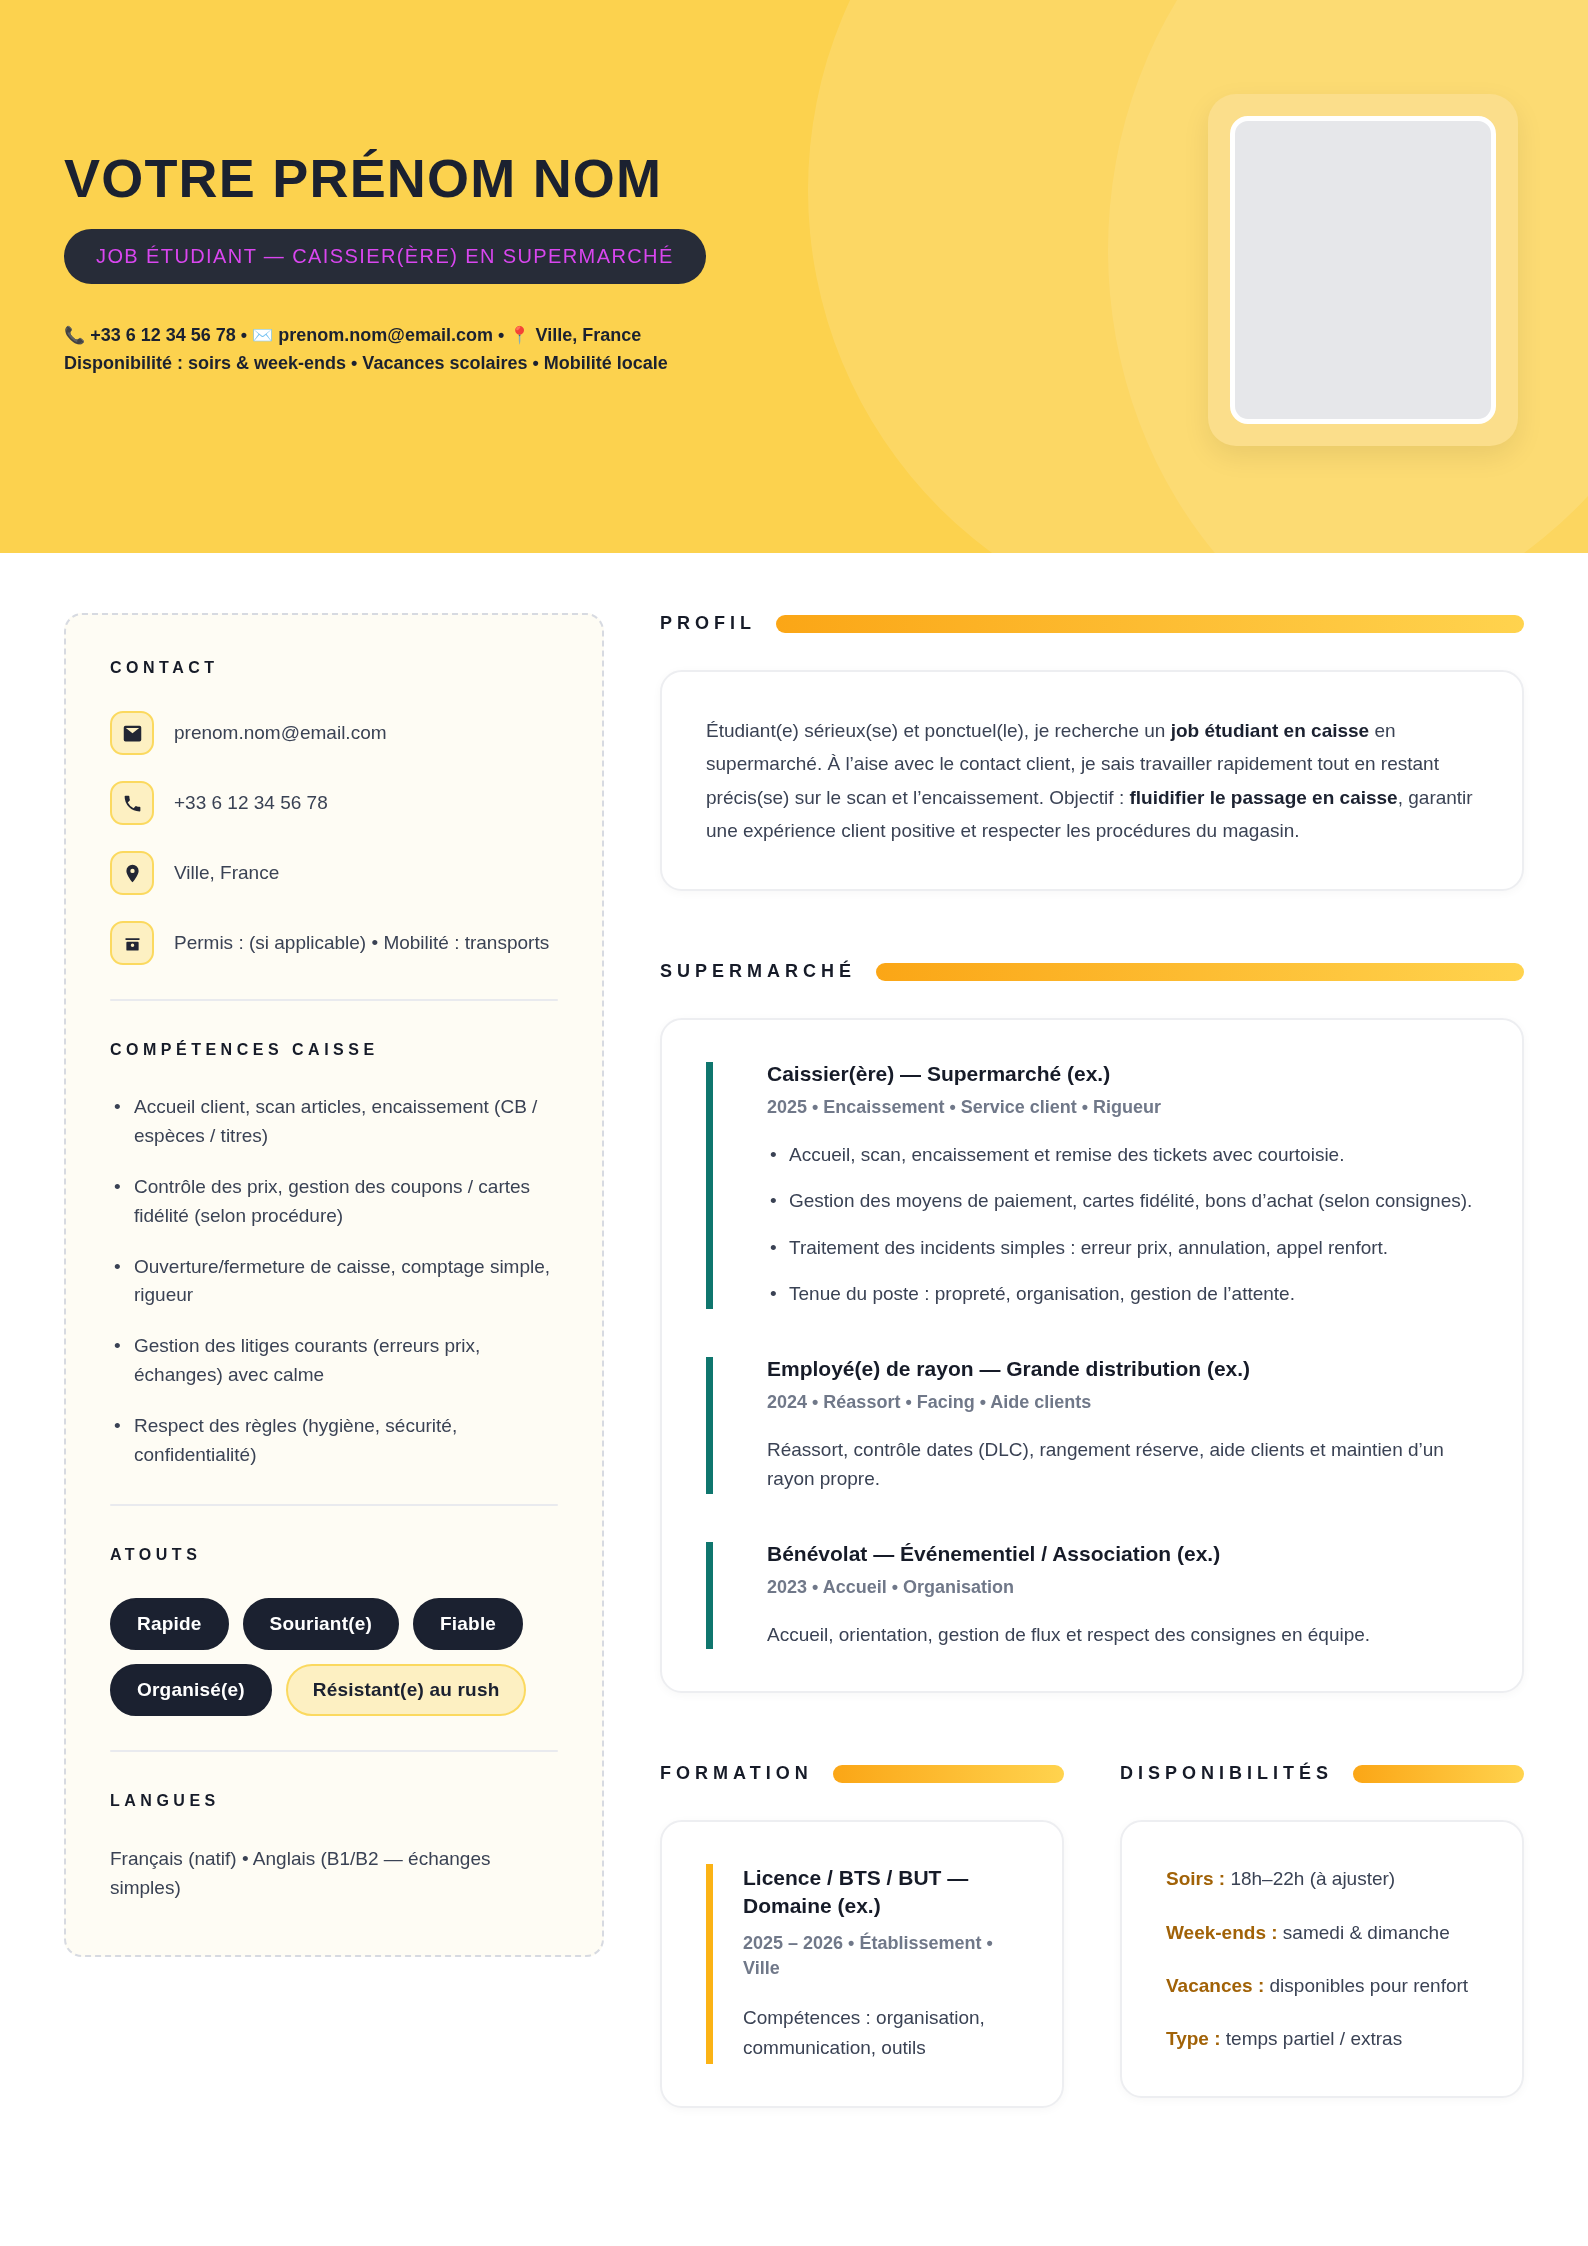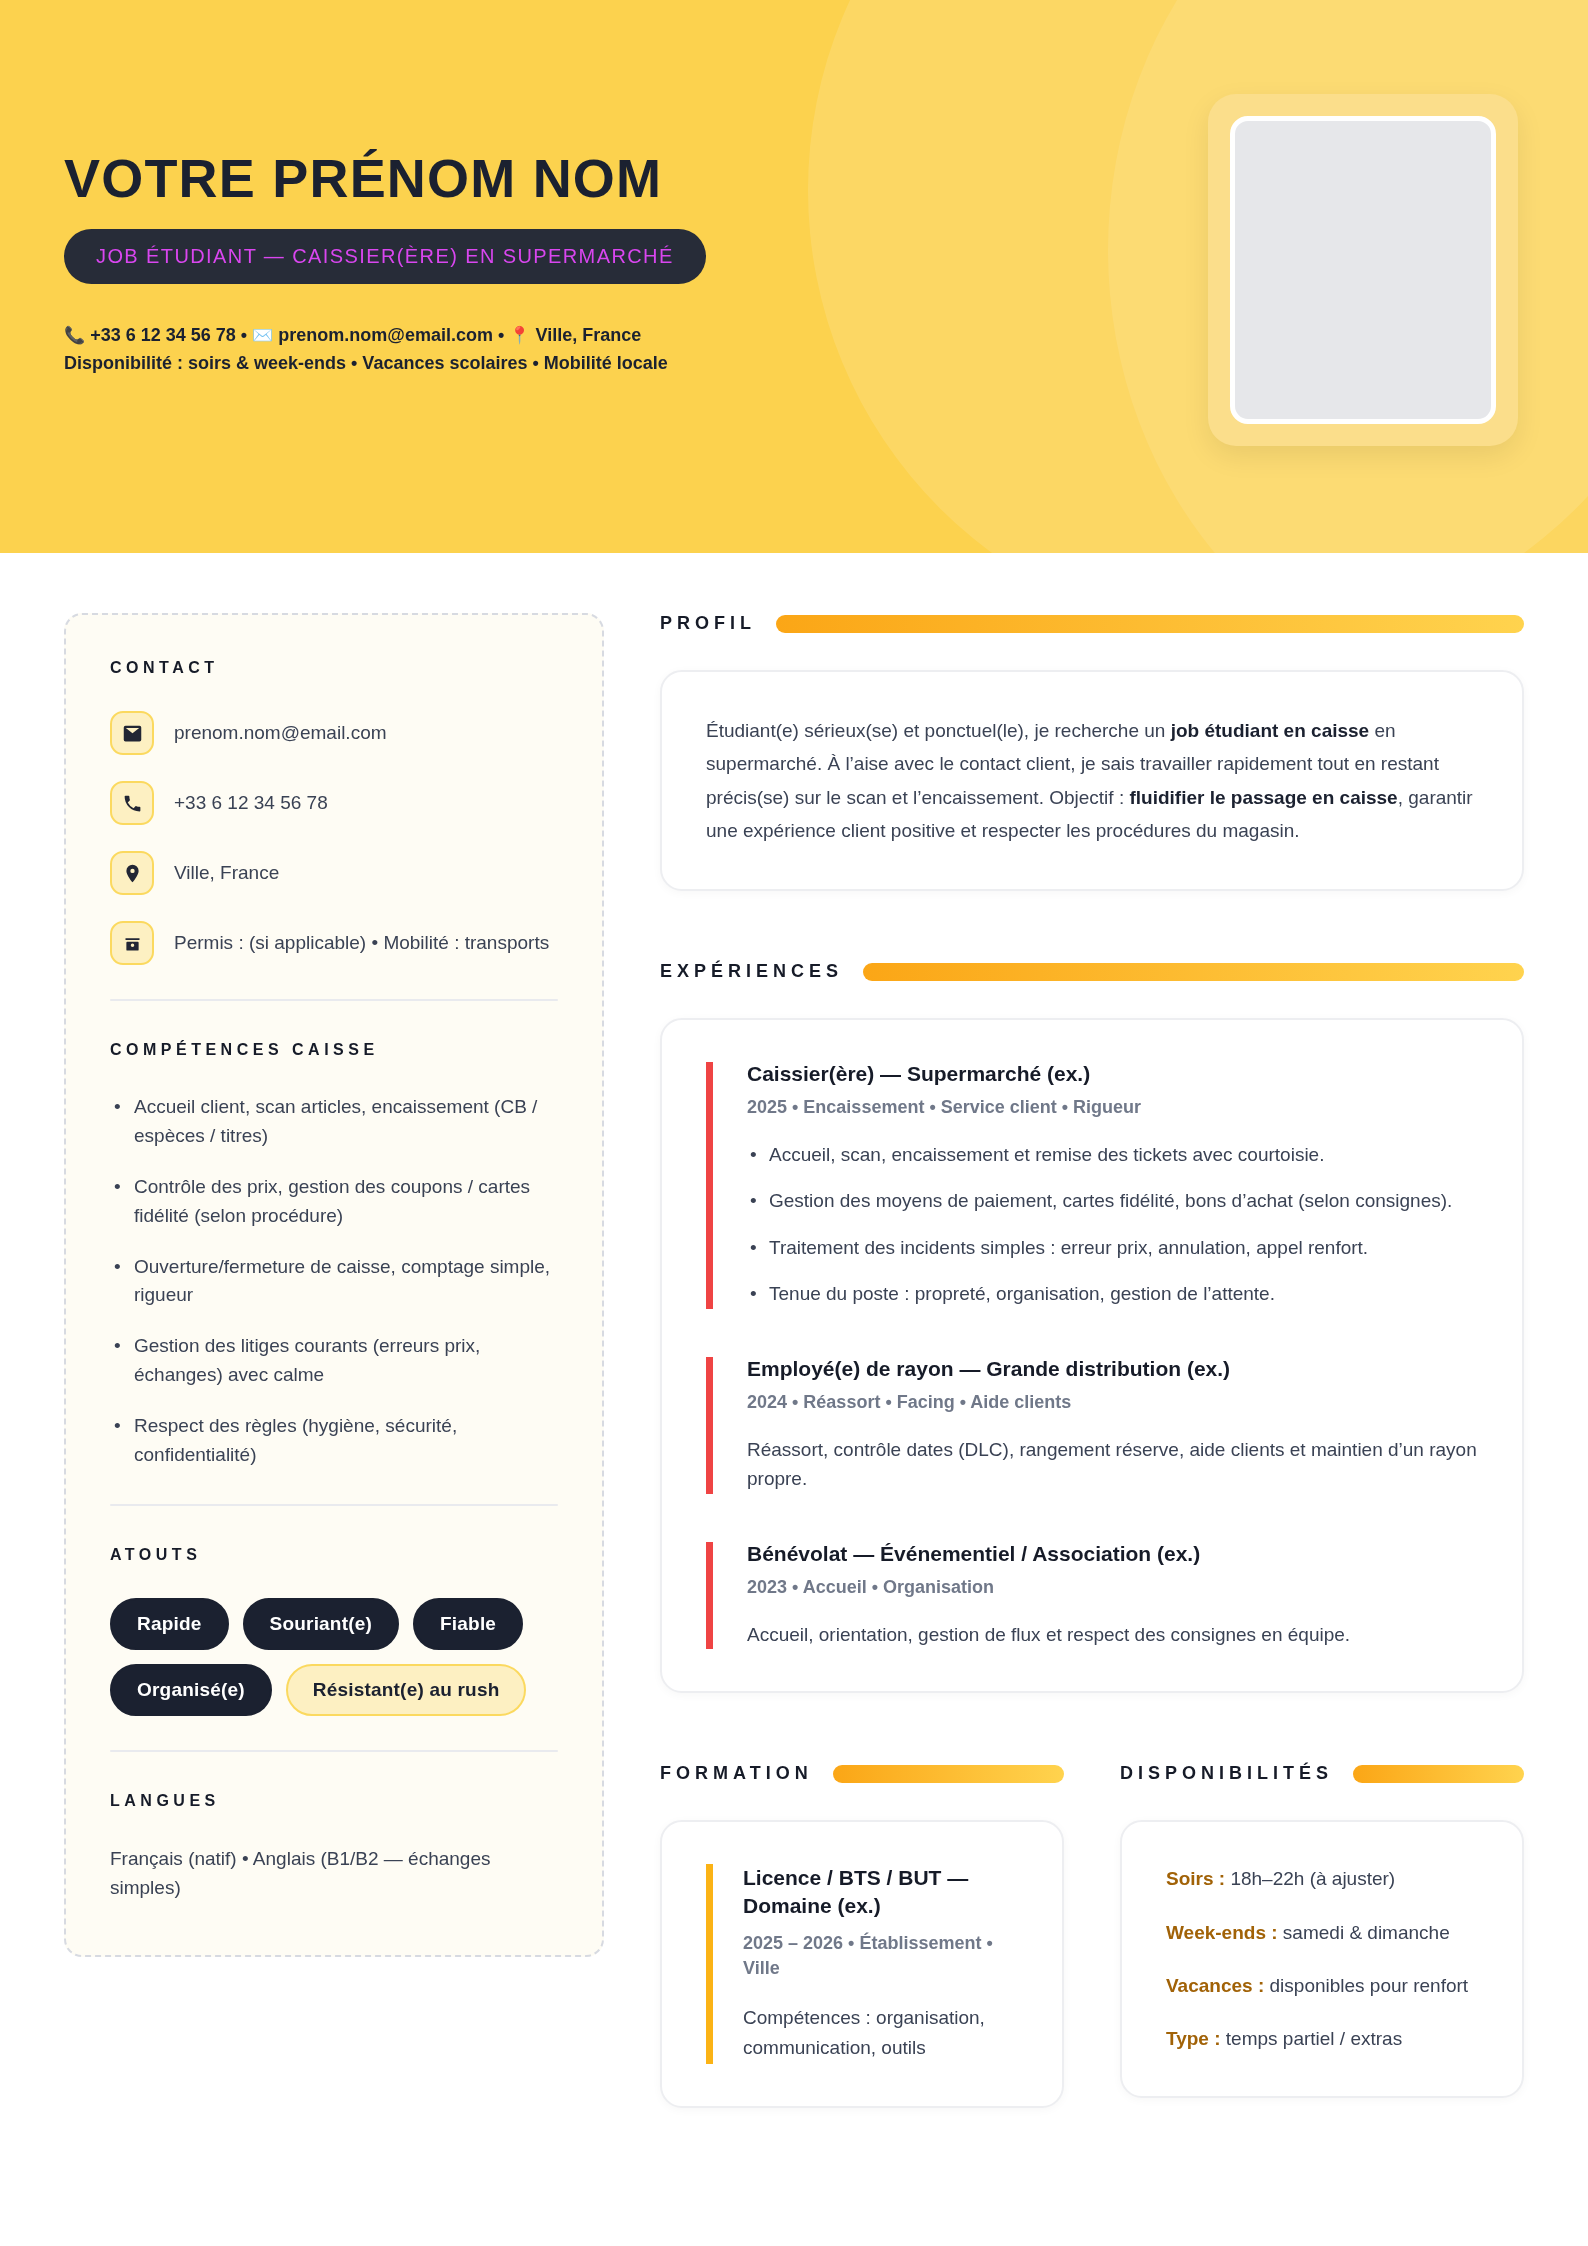--- a/index.html
+++ b/index.html
@@ -229,22 +229,22 @@
   .profil-text {
     font-size: 19px;
     line-height: 1.75;
     color: #3A4254;
   }
   .profil-text b { color: #1B2130; font-weight: 800; }
 
   .sec-gap { height: 70px; }
 
   .exp-item {
-    border-left: 7px solid #ef4444;
-    padding-left: 34px;
+    border-left: 7px solid #0f766e;
+    padding-left: 54px;
     margin-bottom: 48px;
   }
   .exp-item:last-child { margin-bottom: 0; }
   .exp-role {
     font-size: 21px;
     font-weight: 800;
     color: #161B28;
     margin-bottom: 11px;
   }
   .exp-meta {
@@ -430,21 +430,21 @@
       </div>
       <div class="card">
         <p class="profil-text">
           <span>Étudiant(e) sérieux(se) et ponctuel(le), je recherche un </span><b>job étudiant en caisse</b><span> en supermarché. À l’aise avec le contact client, je sais travailler rapidement tout en restant précis(se) sur le scan et l’encaissement. Objectif : </span><b>fluidifier le passage en caisse</b><span>, garantir une expérience client positive et respecter les procédures du magasin.</span>
         </p>
       </div>
 
       <div class="sec-gap"></div>
 
       <div class="sec-head">
-        <h2>EXPÉRIENCES</h2>
+        <h2>SUPERMARCHÉ</h2>
         <span class="sec-bar"></span>
       </div>
       <div class="card">
 
         <div class="exp-item">
           <div class="exp-role">Caissier(ère) — Supermarché (ex.)</div>
           <div class="exp-meta">2025 • Encaissement • Service client • Rigueur</div>
           <ul class="exp-list">
             <li>Accueil, scan, encaissement et remise des tickets avec courtoisie.</li>
             <li>Gestion des moyens de paiement, cartes fidélité, bons d’achat (selon consignes).</li>

